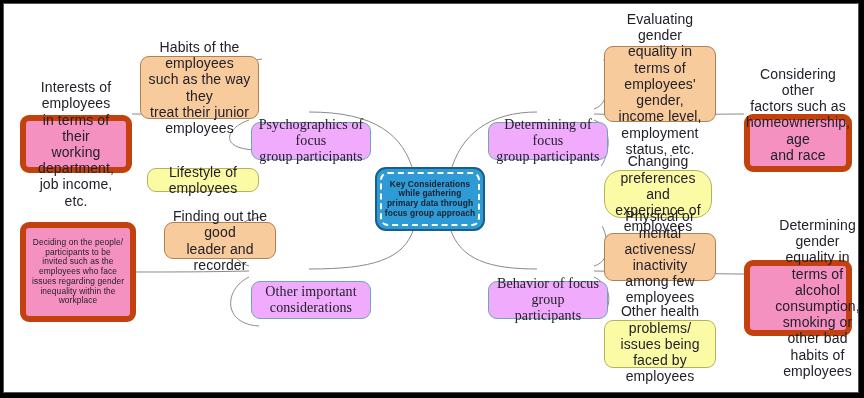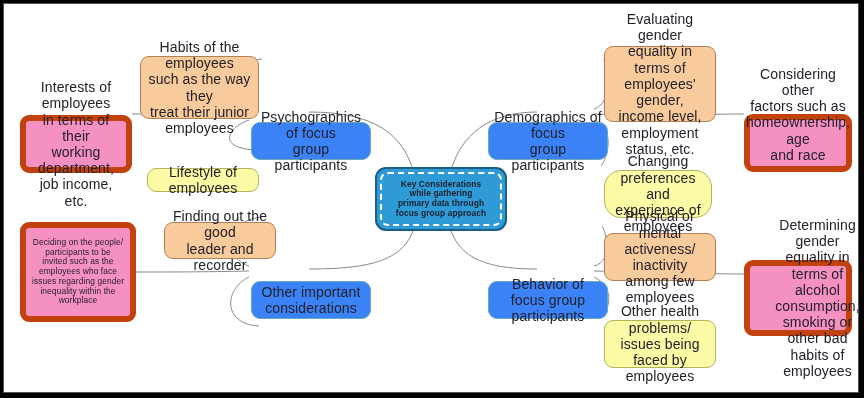--- a/index.html
+++ b/index.html
@@ -10,21 +10,21 @@
   #canvas{position:absolute;inset:0;}
   svg.links{position:absolute;left:0;top:0;width:856px;height:390px;
             pointer-events:none;}
   .node{position:absolute;box-sizing:border-box;display:flex;
         align-items:center;justify-content:center;text-align:center;
         border-radius:9px;color:#23202a;line-height:1.16;
         letter-spacing:.1px;padding:3px 5px;}
   .n-orange{background:#f8cb9c;border:1px solid #b08152;}
   .n-pink{background:#f591c0;border:6px solid #c2410c;}
   .n-yellow{background:#fbfba6;border:1px solid #b3b35c;}
-  .n-cyan{background:#3b82f6;border:1px solid #6aa9b8;}
+  .n-cyan{background:#f0abfc;border:1px solid #6aa9b8;font-family:Liberation Serif, serif;}
   .n-center{background:#2e9bd6;border:2px solid #1a5f87;border-radius:11px;
             color:#1d1f2b;font-weight:bold;}
   .n-center .inner{position:absolute;inset:3px;border:2px dashed #ffffff;
                    border-radius:8px;pointer-events:none;}
   .n-center .txt{position:relative;z-index:2;}
   .t8{font-size:8.4px;}
   .t85{font-size:14px;margin-top:28px;}
 </style>
 </head>
 <body>
@@ -54,40 +54,40 @@
         <path d="M 245,262 C 222,256 215,218 258,213"></path>
         <path d="M 245,267 C 200,268 170,268 128,268"></path>
         <path d="M 245,273 C 220,285 218,320 255,322"></path>
 
         <path d="M 590,262 C 612,256 600,224 598,222"></path>
         <path d="M 590,267 C 660,268 702,270 740,270"></path>
         <path d="M 590,273 C 615,285 602,312 597,313"></path>
       </g>
     </svg>
 
-    <div class="node n-center t8" style="left:371px;top:163px;width:132px;height:64px;">
+    <div class="node n-center t8" style="left:371px;top:163px;width:110px;height:64px;">
       <span class="inner"></span>
       <span class="txt">
         <span>Key Considerations</span><br>
         <span>while gathering</span><br>
         <span>primary data through</span><br>
         <span>focus group approach</span>
       </span>
     </div>
 
     <div class="node n-cyan t85" style="left:247px;top:90px;width:120px;height:38px;">
       <span>
         <span>Psychographics of focus</span><br>
         <span>group participants</span>
       </span>
     </div>
 
     <div class="node n-cyan t85" style="left:484px;top:90px;width:120px;height:38px;">
       <span>
-        <span>Demographics of focus</span><br>
+        <span>Determining of focus</span><br>
         <span>group participants</span>
       </span>
     </div>
 
     <div class="node n-cyan t85" style="left:247px;top:249px;width:120px;height:38px;">
       <span>
         <span>Other important</span><br>
         <span>considerations</span>
       </span>
     </div>

